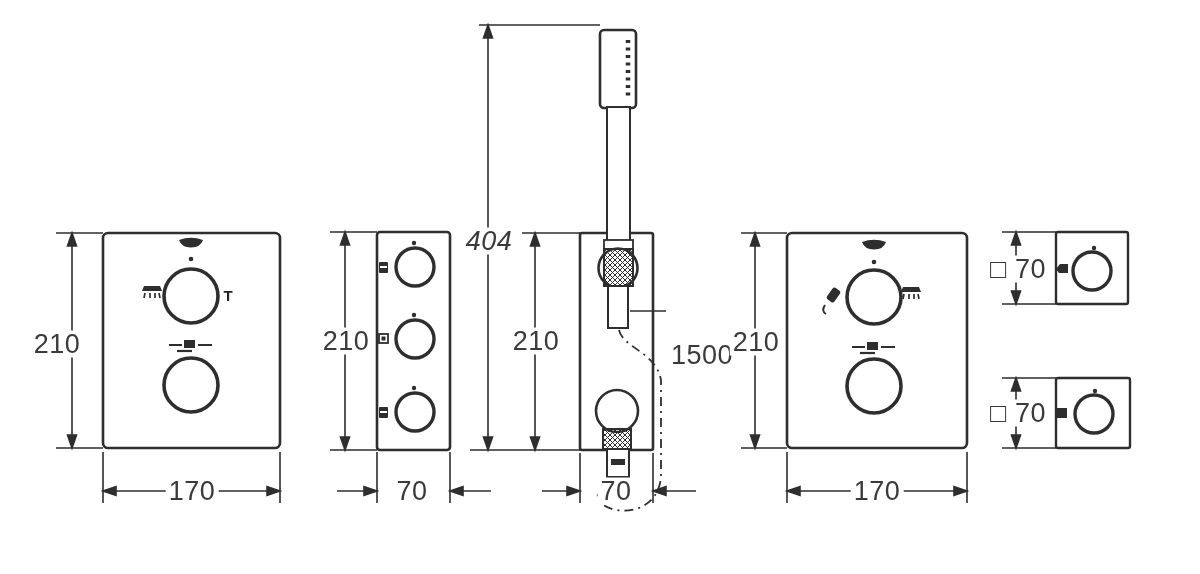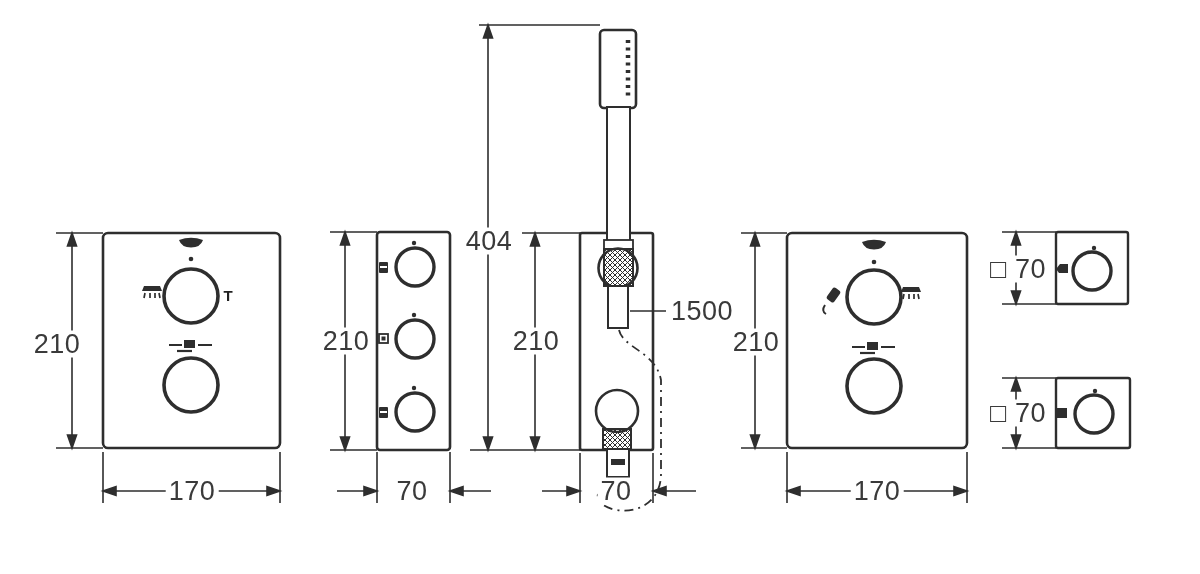--- a/index.html
+++ b/index.html
@@ -12,21 +12,21 @@
   }
   .canvas svg { position:absolute; left:0; top:0; z-index:1; }
   .dim {
     position:absolute; z-index:2;
     transform:translate(-50%,-50%);
     font-size:27px; line-height:1;
     color:#3a3a3a; background:#ffffff;
     padding:0 3px; white-space:nowrap;
     letter-spacing:0.5px;
   }
-  .dim.anchor-left { transform:translate(0,-50%); }
+  .dim.anchor-left { transform:translate(0,-50%);margin-top:44px; }
   .marker {
     position:absolute; z-index:2;
     transform:translate(-50%,-50%);
     font-size:15px; font-weight:700; line-height:1;
     color:#222222; background:transparent;
   }
 </style>
 </head>
 <body>
 
@@ -183,21 +183,21 @@
     <path d="M1002 378 H1056 M1002 448 H1056 M1016 381 V445" fill="none"></path>
     <polygon points="1016,378 1011.5,391 1020.5,391"></polygon>
     <polygon points="1016,448 1011.5,435 1020.5,435"></polygon>
   </g>
 </svg>
 
 <span class="dim" style="left:57px; top:344px;">210</span>
 <span class="dim" style="left:192px; top:491px;">170</span>
 <span class="dim" style="left:346px; top:341px;">210</span>
 <span class="dim" style="left:412px; top:491px;">70</span>
-<span class="dim" style="left:489px; top:241px;">404</span>
+<span class="dim" style="left:489px; top:241px;font-style:italic;">404</span>
 <span class="dim" style="left:536px; top:341px;">210</span>
 <span class="dim" style="left:616px; top:491px;">70</span>
 <span class="dim anchor-left" style="left:668px; top:311px;">1500</span>
 <span class="dim" style="left:756px; top:342px;">210</span>
 <span class="dim" style="left:877px; top:491px;">170</span>
 <span class="dim" style="left:1018px; top:269px;">□ 70</span>
 <span class="dim" style="left:1018px; top:413px;">□ 70</span>
 <span class="marker" style="left:228px; top:295px;">T</span>
 
 </div>

